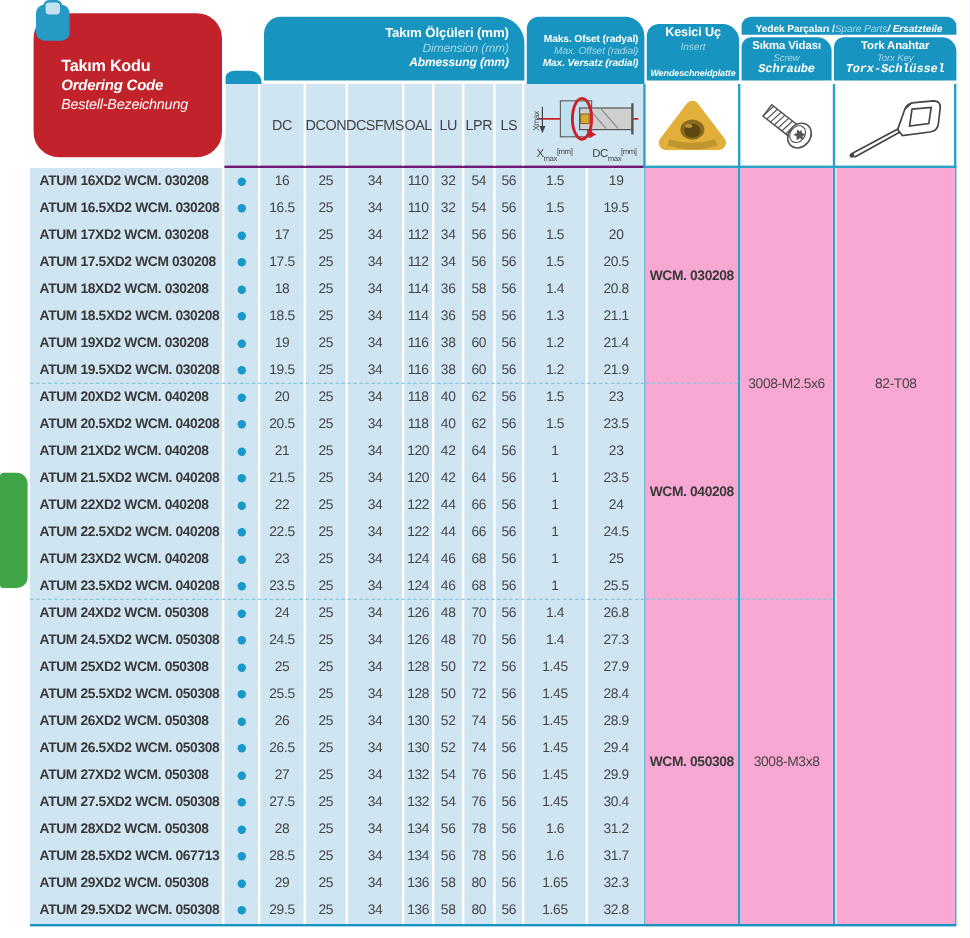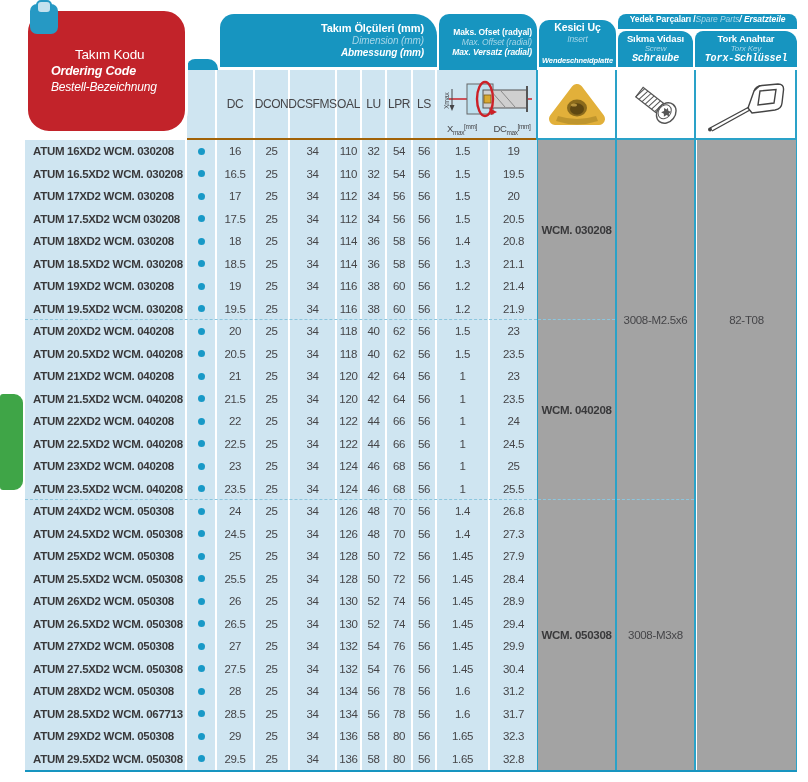--- a/index.html
+++ b/index.html
@@ -28,21 +28,21 @@
   .bookmark{position:absolute;left:5px;top:-4px;width:28px;height:30px;background:#2699c4;border-radius:7px;z-index:6;}
   .bookmark-notch{position:absolute;left:6px;top:-4px;width:16px;height:14px;background:#c3e1ee;border:2px solid #2699c4;border-radius:5px;}
 
   
   .redbox{
     position:absolute;left:0;top:0;width:163px;height:126px;z-index:5;
     background:var(--red);border:3px solid #fff;border-radius:24px;
     display:flex;flex-direction:column;justify-content:center;padding-left:23px;color:#fff;
     letter-spacing:-0.2px;
   }
-  .redbox .l1{font-weight:normal;font-size:13.5px;line-height:1.25;margin-left:24px;}
+  .redbox .l1{font-weight:bold;font-size:13.5px;line-height:1.25;}
   .redbox .l2{font-weight:bold;font-style:italic;font-size:12.5px;line-height:1.25;}
   .redbox .l3{font-style:italic;font-size:12px;line-height:1.25;}
 
   
   .band{
     position:absolute;background:var(--teal);color:#fff;
     display:flex;flex-direction:column;justify-content:center;
     text-align:center;line-height:1.18;letter-spacing:-0.1px;
   }
   .band .tr{font-weight:bold;}
@@ -50,32 +50,32 @@
   .band .de{font-weight:bold;font-style:italic;}
   .band-stok{left:162px;top:6px;width:31px;height:53px;border-radius:8px 10px 0 0;font-size:7.5px;margin-top:45px;}
   .band-dim{left:195px;top:6px;width:217px;height:53px;border-radius:14px 22px 0 0;text-align:right;padding-right:13px;}
   .band-dim .tr{font-size:11px;}
   .band-dim .en,.band-dim .de{font-size:10px;}
   .band-offset{left:414px;top:6px;width:98px;height:56px;border-radius:10px 16px 0 0;font-size:8.5px;text-align:right;padding-right:5px;}
   .band-kesici{left:514px;top:12px;width:77px;height:47px;border-radius:10px 14px 0 0;}
   .band-kesici .tr{font-size:10.5px;}
   .band-kesici .en{font-size:8.5px;}
   .band-kesici .de{font-size:7.5px;margin-top:13px;}
-  .band-yedek{left:593px;top:6px;width:179px;height:15px;border-radius:8px 8px 0 0;flex-direction:row;align-items:flex-start;justify-content:center;font-size:8.5px;gap:0;}
+  .band-yedek{left:593px;top:6px;width:179px;height:15px;border-radius:8px 8px 0 0;flex-direction:row;align-items:flex-end;justify-content:center;font-size:8.5px;gap:0;}
   .band-screw{left:593px;top:23px;width:75px;height:36px;border-radius:8px 12px 0 0;}
   .band-screw .tr,.band-torx .tr{font-size:9.5px;}
   .band-screw .en,.band-torx .en{font-size:8px;}
   .band-screw .de,.band-torx .de{font-size:10px;font-family:Liberation Mono, monospace;}
   .band-torx{left:670px;top:23px;width:102px;height:36px;border-radius:8px 12px 0 0;}
 
   
   .subheader{
     position:absolute;left:162px;top:62px;width:350px;height:70px;
     display:grid;grid-template-columns:30px 38px 35px 47px 25px 25px 26px 24px 100px;
-    background:var(--lightblue);border-bottom:2px solid #a16207;
+    background:var(--lightblue);border-bottom:2px solid #701a75;
   }
   .subheader .sh{
     border-right:2px solid #fff;display:flex;align-items:center;justify-content:center;
     font-size:12px;color:var(--txt);letter-spacing:-0.4px;
   }
   .subheader .sh:last-child{border-right:none;flex-direction:column;justify-content:flex-end;padding-bottom:2px;}
   .off-labels{display:flex;width:100%;}
   .off-label{flex:1;text-align:center;font-size:9.5px;color:var(--txt);white-space:nowrap;}
   .off-label sub{font-size:6.5px;}
   .off-label .unit{font-size:6.5px;position:relative;top:-3px;}
@@ -100,21 +100,21 @@
   }
   .cell{
     border-right:2px solid #fff;display:flex;align-items:center;justify-content:center;
     font-size:11.5px;color:var(--txt);letter-spacing:-0.3px;white-space:nowrap;
   }
   .cell.c-dcmax{border-right:none;}
   .cell.c-code{justify-content:flex-start;padding-left:8px;font-weight:bold;font-size:11.5px;color:var(--codetxt);}
   .dot{width:7px;height:7px;border-radius:50%;background:var(--dot);display:inline-block;}
 
   
-  .gcol{position:absolute;top:132px;background:#a3a3a3;display:flex;flex-direction:column;}
+  .gcol{position:absolute;top:132px;background:#f9a8d4;display:flex;flex-direction:column;}
   .col-insert{left:513px;width:77px;}
   .col-screw{left:592px;width:77px;}
   .col-torx{left:672px;width:99px;}
   .gcell{display:flex;align-items:center;justify-content:center;font-size:11.5px;color:var(--txt);letter-spacing:-0.3px;white-space:nowrap;}
   .col-insert .gcell{font-weight:bold;color:var(--codetxt);}
   .col-insert .gcell:not(:last-child),.col-screw .gcell:not(:last-child){border-bottom:1px dashed var(--dash);}
 
   
   .dash-line{position:absolute;left:0;width:512px;height:0;border-top:1px dashed var(--dash);}
   .dash-1{top:311px;}

